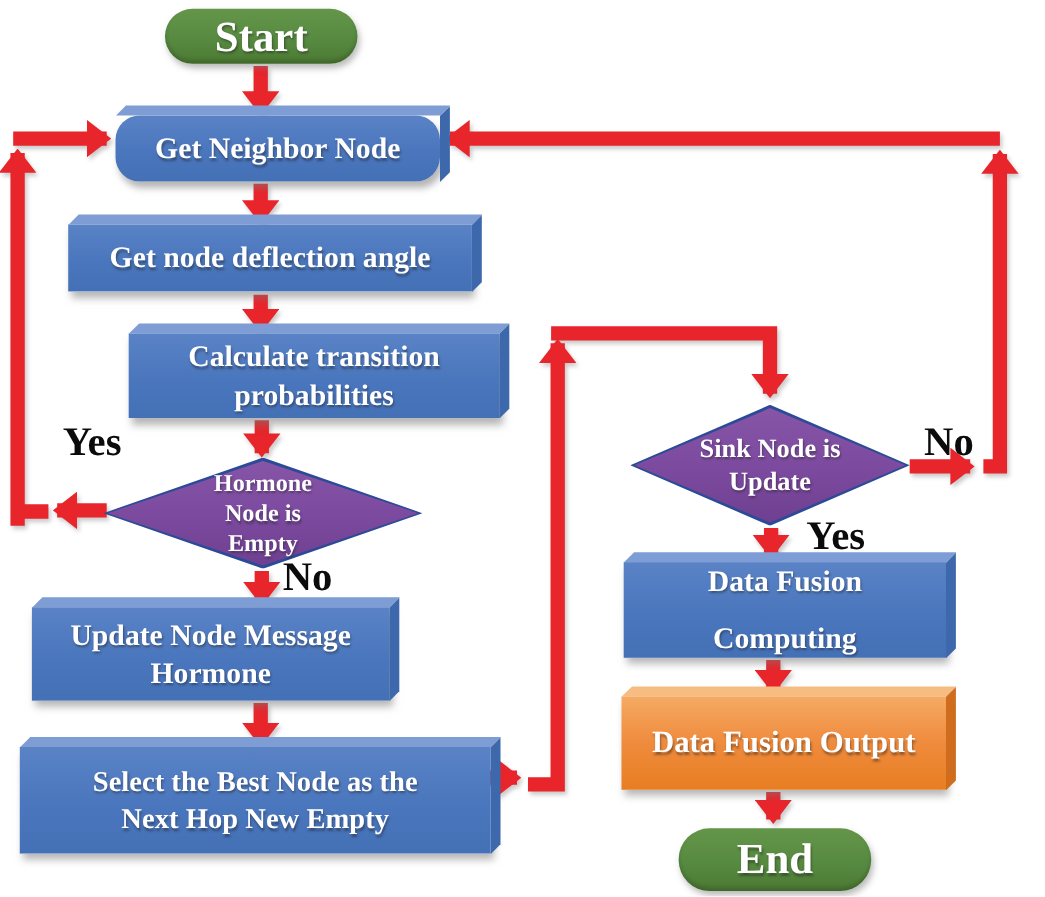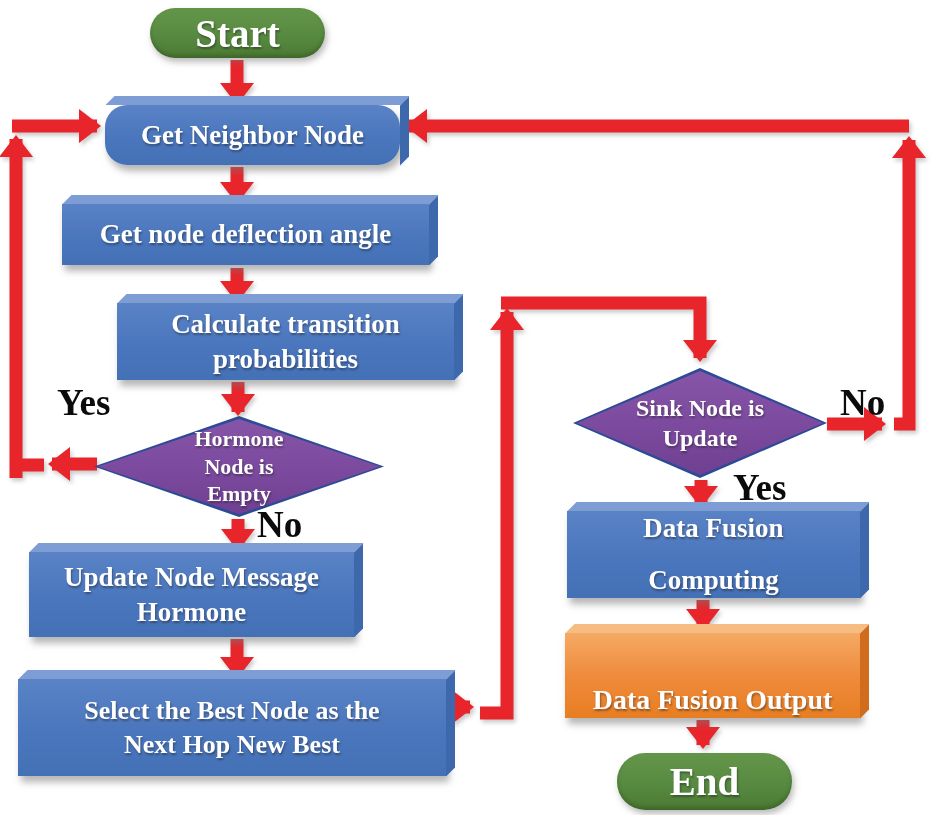--- a/index.html
+++ b/index.html
@@ -116,36 +116,36 @@
     </div>
   </div>
 
   <div class="node box3d" style="left:13px;top:552px;width:325px;height:85px;margin-left:16px;">
     <div class="line">Update Node Message</div>
     <div class="line">Hormone</div>
   </div>
 
   <div class="node box3d" style="left:18px;top:679px;width:428px;height:97px;font-size:26px;">
     <div class="line">Select the Best Node as the</div>
-    <div class="line">Next Hop New Best</div>
+    <div class="line">Next Hop New Empty</div>
   </div>
 
   <div class="node diamond" style="left:573px;top:368px;width:254px;height:110px;font-size:24px;line-height:1.25;">
     <div class="inner">
       <div class="line">Sink Node is</div>
       <div class="line">Update</div>
     </div>
   </div>
 
   <div class="node box3d" style="left:567px;top:511px;width:293px;height:87px;justify-content:space-between;">
     <div class="line">Data Fusion</div>
     <div class="line">Computing</div>
   </div>
 
-  <div class="node box3d orange" style="left:565px;top:633px;width:295px;height:85px;justify-content:flex-end;">
+  <div class="node box3d orange" style="left:565px;top:633px;width:295px;height:85px;">
     <div class="line">Data Fusion Output</div>
   </div>
 
   <div class="node stadium" style="left:617px;top:753px;width:175px;height:57px;">
     <div class="line">End</div>
   </div>
 
   <div class="edge-label" style="left:57px;top:381px;">Yes</div>
   <div class="edge-label" style="left:257px;top:503px;">No</div>
   <div class="edge-label" style="left:840px;top:381px;">No</div>

